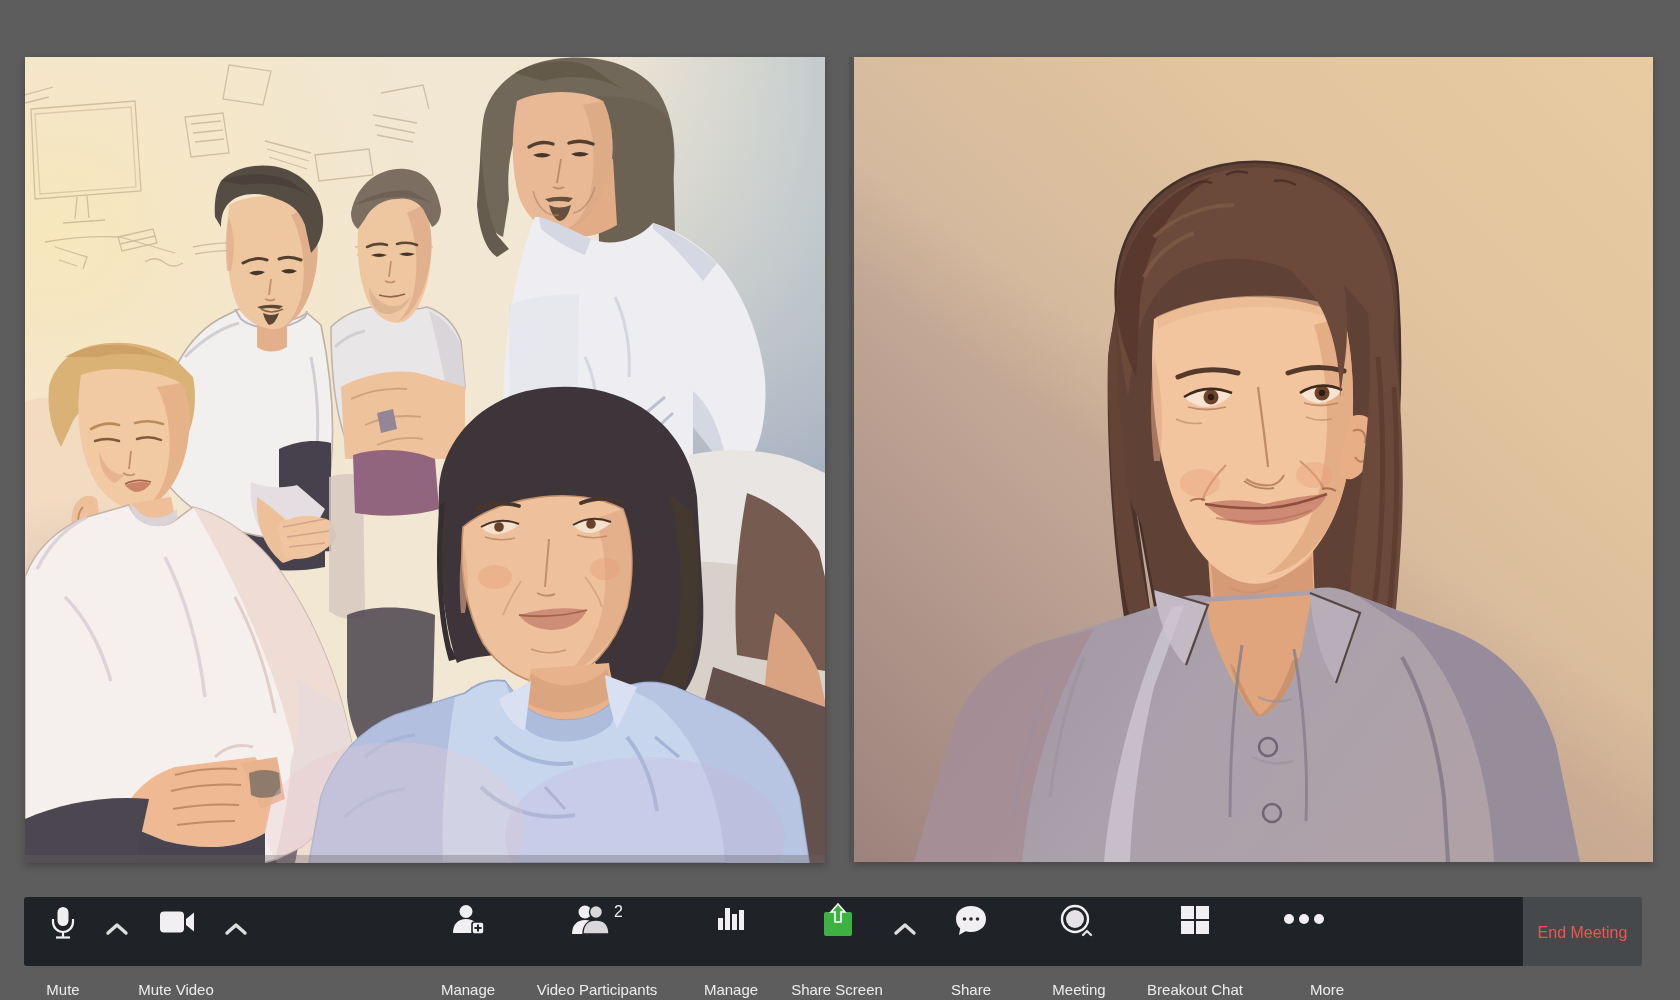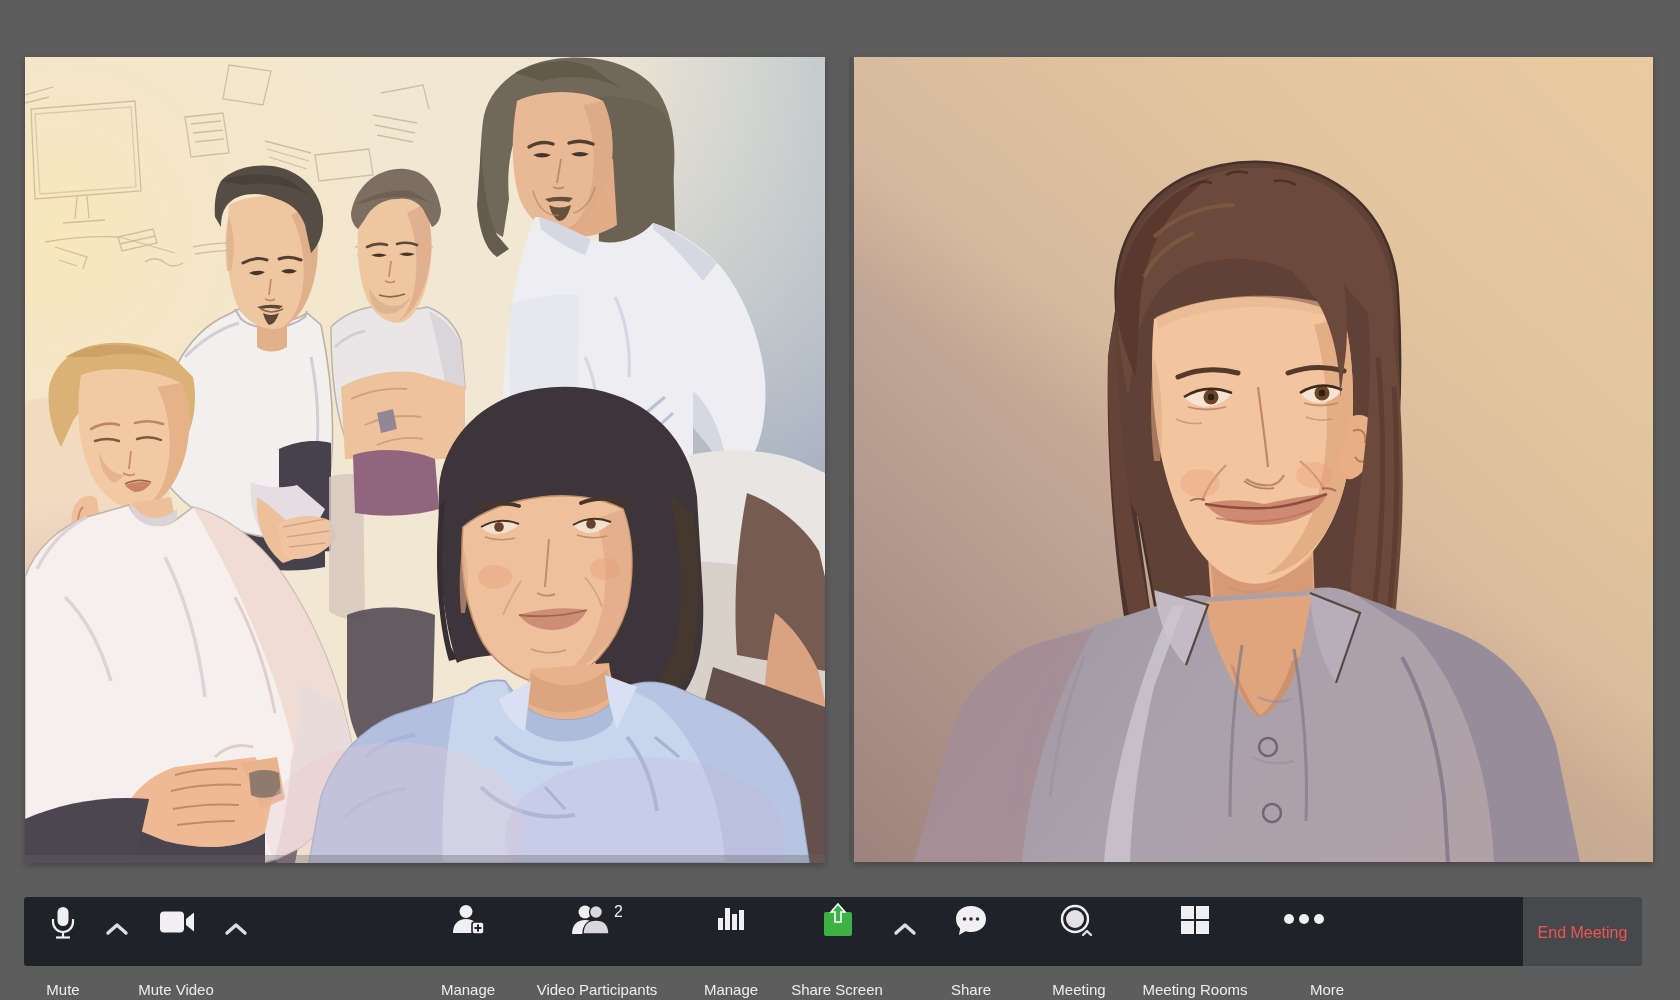--- a/index.html
+++ b/index.html
@@ -425,16 +425,16 @@
       </g>
     </svg>
     <div class="tlabel" style="left:63px">Mute</div>
     <div class="tlabel" style="left:176px">Mute Video</div>
     <div class="tlabel" style="left:468px">Manage</div>
     <div class="tlabel" style="left:597px">Video Participants</div>
     <div class="tlabel" style="left:731px">Manage</div>
     <div class="tlabel" style="left:837px">Share Screen</div>
     <div class="tlabel" style="left:971px">Share</div>
     <div class="tlabel" style="left:1079px">Meeting</div>
-    <div class="tlabel" style="left:1195px">Meeting Rooms</div>
+    <div class="tlabel" style="left:1195px">Breakout Chat</div>
     <div class="tlabel" style="left:1327px">More</div>
   </div>
 </div>
 
 </body></html>

